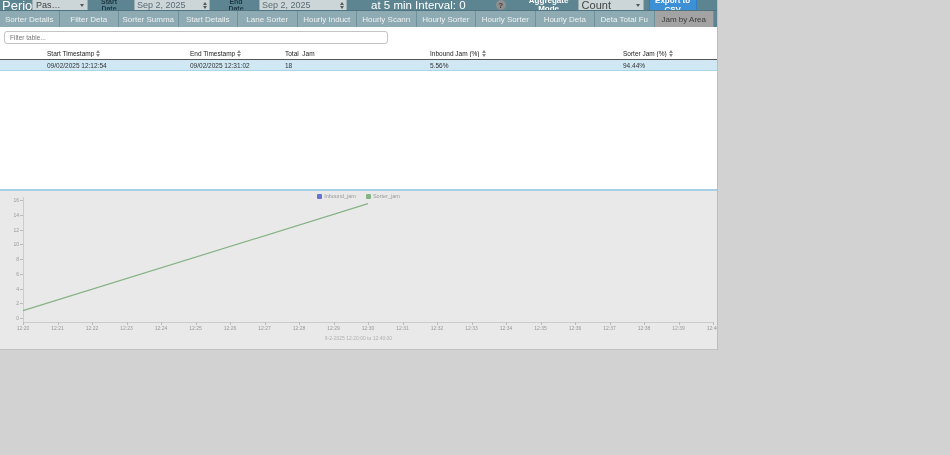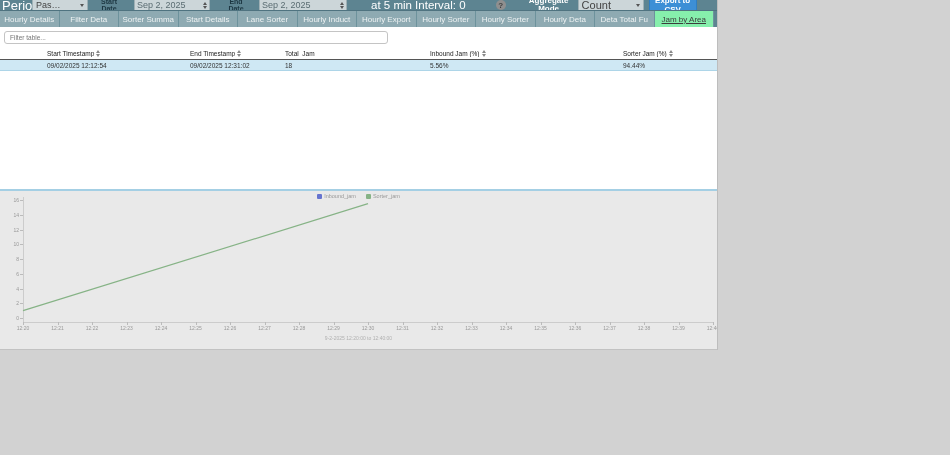--- a/index.html
+++ b/index.html
@@ -36,21 +36,21 @@
               text-align: center; flex: none; }
   .export { margin-left: 5px; width: 48px; height: 20px; background: #3d8fd6; border: 1px solid #2f7ec2;
             border-radius: 2px; color: #fff; font-family: "Liberation Sans", sans-serif;
             font-size: 8px; font-weight: bold; line-height: 9px; flex: none; }
 
   
   .tabs { height: 17px; background: #5d8491; border-top: 1px solid #4f7380; display: flex; overflow: hidden; }
   .tab { width: 59.5px; flex: none; background: #8eaab2; border-right: 1px solid #6d929c;
          color: #eef2f3; font-size: 8px; display: flex; align-items: center; justify-content: center;
          white-space: nowrap; overflow: hidden; }
-  .tab.active { background: #86efac; color: #3c3c3c; text-decoration: underline; }
+  .tab.active { background: #a3a3a3; color: #3c3c3c; }
 
   
   .content { height: 158px; background: #fff; position: relative; }
   .filter { display: block; margin: 4px 0 0 4px; width: 384px; height: 13px; border: 1px solid #c4c4c4;
             border-radius: 3px; font-family: "Liberation Sans", sans-serif; font-size: 6.5px; color: #333;
             padding: 0 0 0 5px; outline: none; background: #fff; }
   .thead { display: flex; margin-top: 4px; height: 12px; align-items: center; border-bottom: 1px solid #555; }
   .th { font-size: 6.5px; color: #222; display: flex; align-items: center; white-space: nowrap; overflow: hidden; }
   .sort { display: flex; flex-direction: column; gap: 1px; margin-left: 2px; }
   .sort .tri-up { border-bottom-color: #888; }
@@ -108,27 +108,27 @@
         <div class="agglabel">Aggregate Mode</div>
         <div class="select count">
           <span>Count</span>
           <span class="chev tri-down"></span>
         </div>
         <button class="export">Export to CSV</button>
       </div>
     </div>
 
     <div class="tabs" id="tabs">
-        <div class="tab">Hourly Details</div>
+        <div class="tab">Sorter Details</div>
         <div class="tab">Filter Deta</div>
         <div class="tab">Sorter Summa</div>
         <div class="tab">Start Details</div>
         <div class="tab">Lane Sorter</div>
         <div class="tab">Hourly Induct</div>
-        <div class="tab">Hourly Export</div>
+        <div class="tab">Hourly Scann</div>
         <div class="tab">Hourly Sorter</div>
         <div class="tab">Hourly Sorter</div>
         <div class="tab">Hourly Deta</div>
         <div class="tab">Deta Total Fu</div>
         <div class="tab active">Jam by Area</div>
       </div>
 
     <div class="content">
       <input class="filter" id="filter" placeholder="Filter table..." style="">
       <div id="table">

